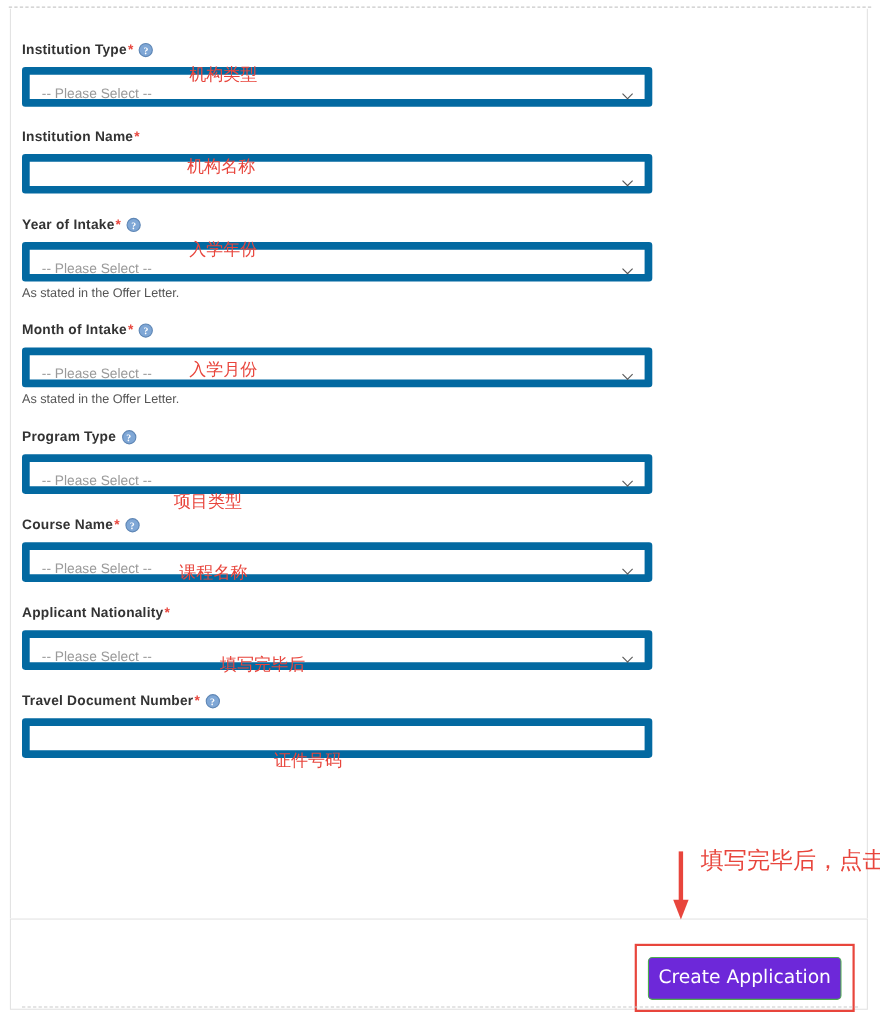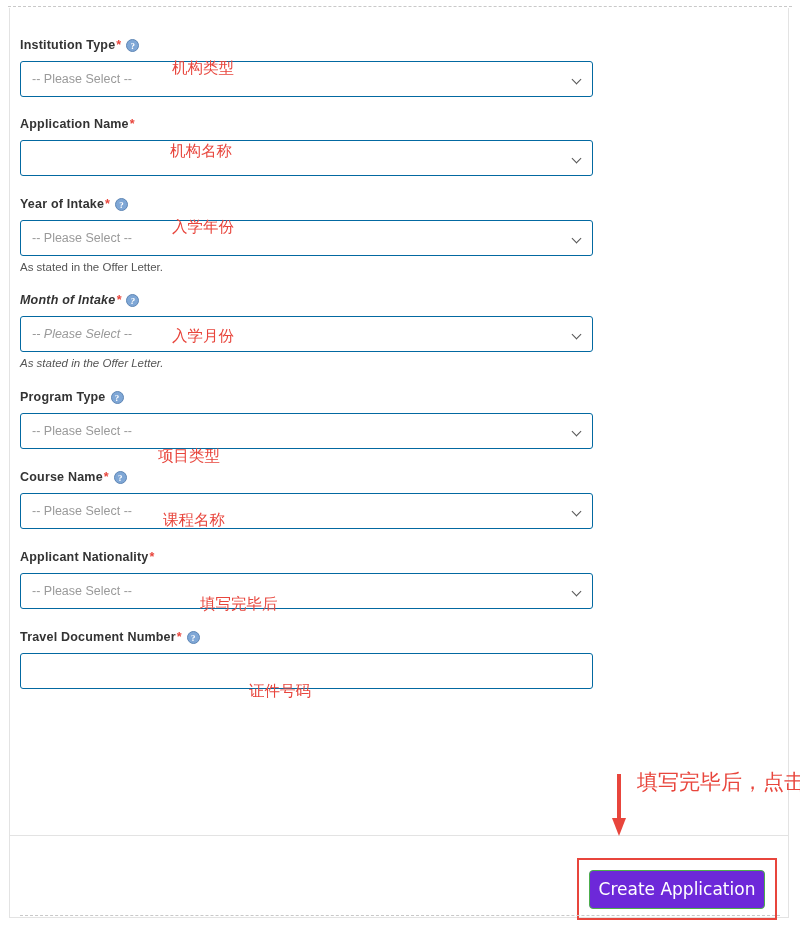--- a/index.html
+++ b/index.html
@@ -112,21 +112,21 @@
     font-weight: bold;
     margin-left: 5px;
     box-sizing: border-box;
     font-family: "Liberation Serif", serif;
   }
 
   .ctrl {
     position: relative;
     width: 573px;
     height: 36px;
-    border: 1px solid #0369a1;
+    border: 7px solid #0369a1;
     border-radius: 3px;
     background: #ffffff;
     box-sizing: border-box;
   }
 
   .ctrl .placeholder {
     position: absolute;
     left: 11px;
     top: 0;
     line-height: 34px;
@@ -267,21 +267,21 @@
         <span class="help-icon">?</span>
       </div>
       <div class="ctrl">
         <span class="placeholder">-- Please Select --</span>
         <span class="chev"></span>
       </div>
     </div>
 
     <div class="field" style="margin-top:18px;">
       <div class="label-row">
-        <span class="label-text">Application Name</span>
+        <span class="label-text">Institution Name</span>
         <span class="req-star">*</span>
       </div>
       <div class="ctrl">
         <span class="placeholder"></span>
         <span class="chev"></span>
       </div>
     </div>
 
     <div class="field" style="margin-top:19px;">
       <div class="label-row">
@@ -289,21 +289,21 @@
         <span class="req-star">*</span>
         <span class="help-icon">?</span>
       </div>
       <div class="ctrl">
         <span class="placeholder">-- Please Select --</span>
         <span class="chev"></span>
       </div>
       <div class="hint">As stated in the Offer Letter.</div>
     </div>
 
-    <div class="field" style="margin-top:18px;font-style:italic;">
+    <div class="field" style="margin-top:18px;">
       <div class="label-row">
         <span class="label-text">Month of Intake</span>
         <span class="req-star">*</span>
         <span class="help-icon">?</span>
       </div>
       <div class="ctrl">
         <span class="placeholder">-- Please Select --</span>
         <span class="chev"></span>
       </div>
       <div class="hint">As stated in the Offer Letter.</div>

